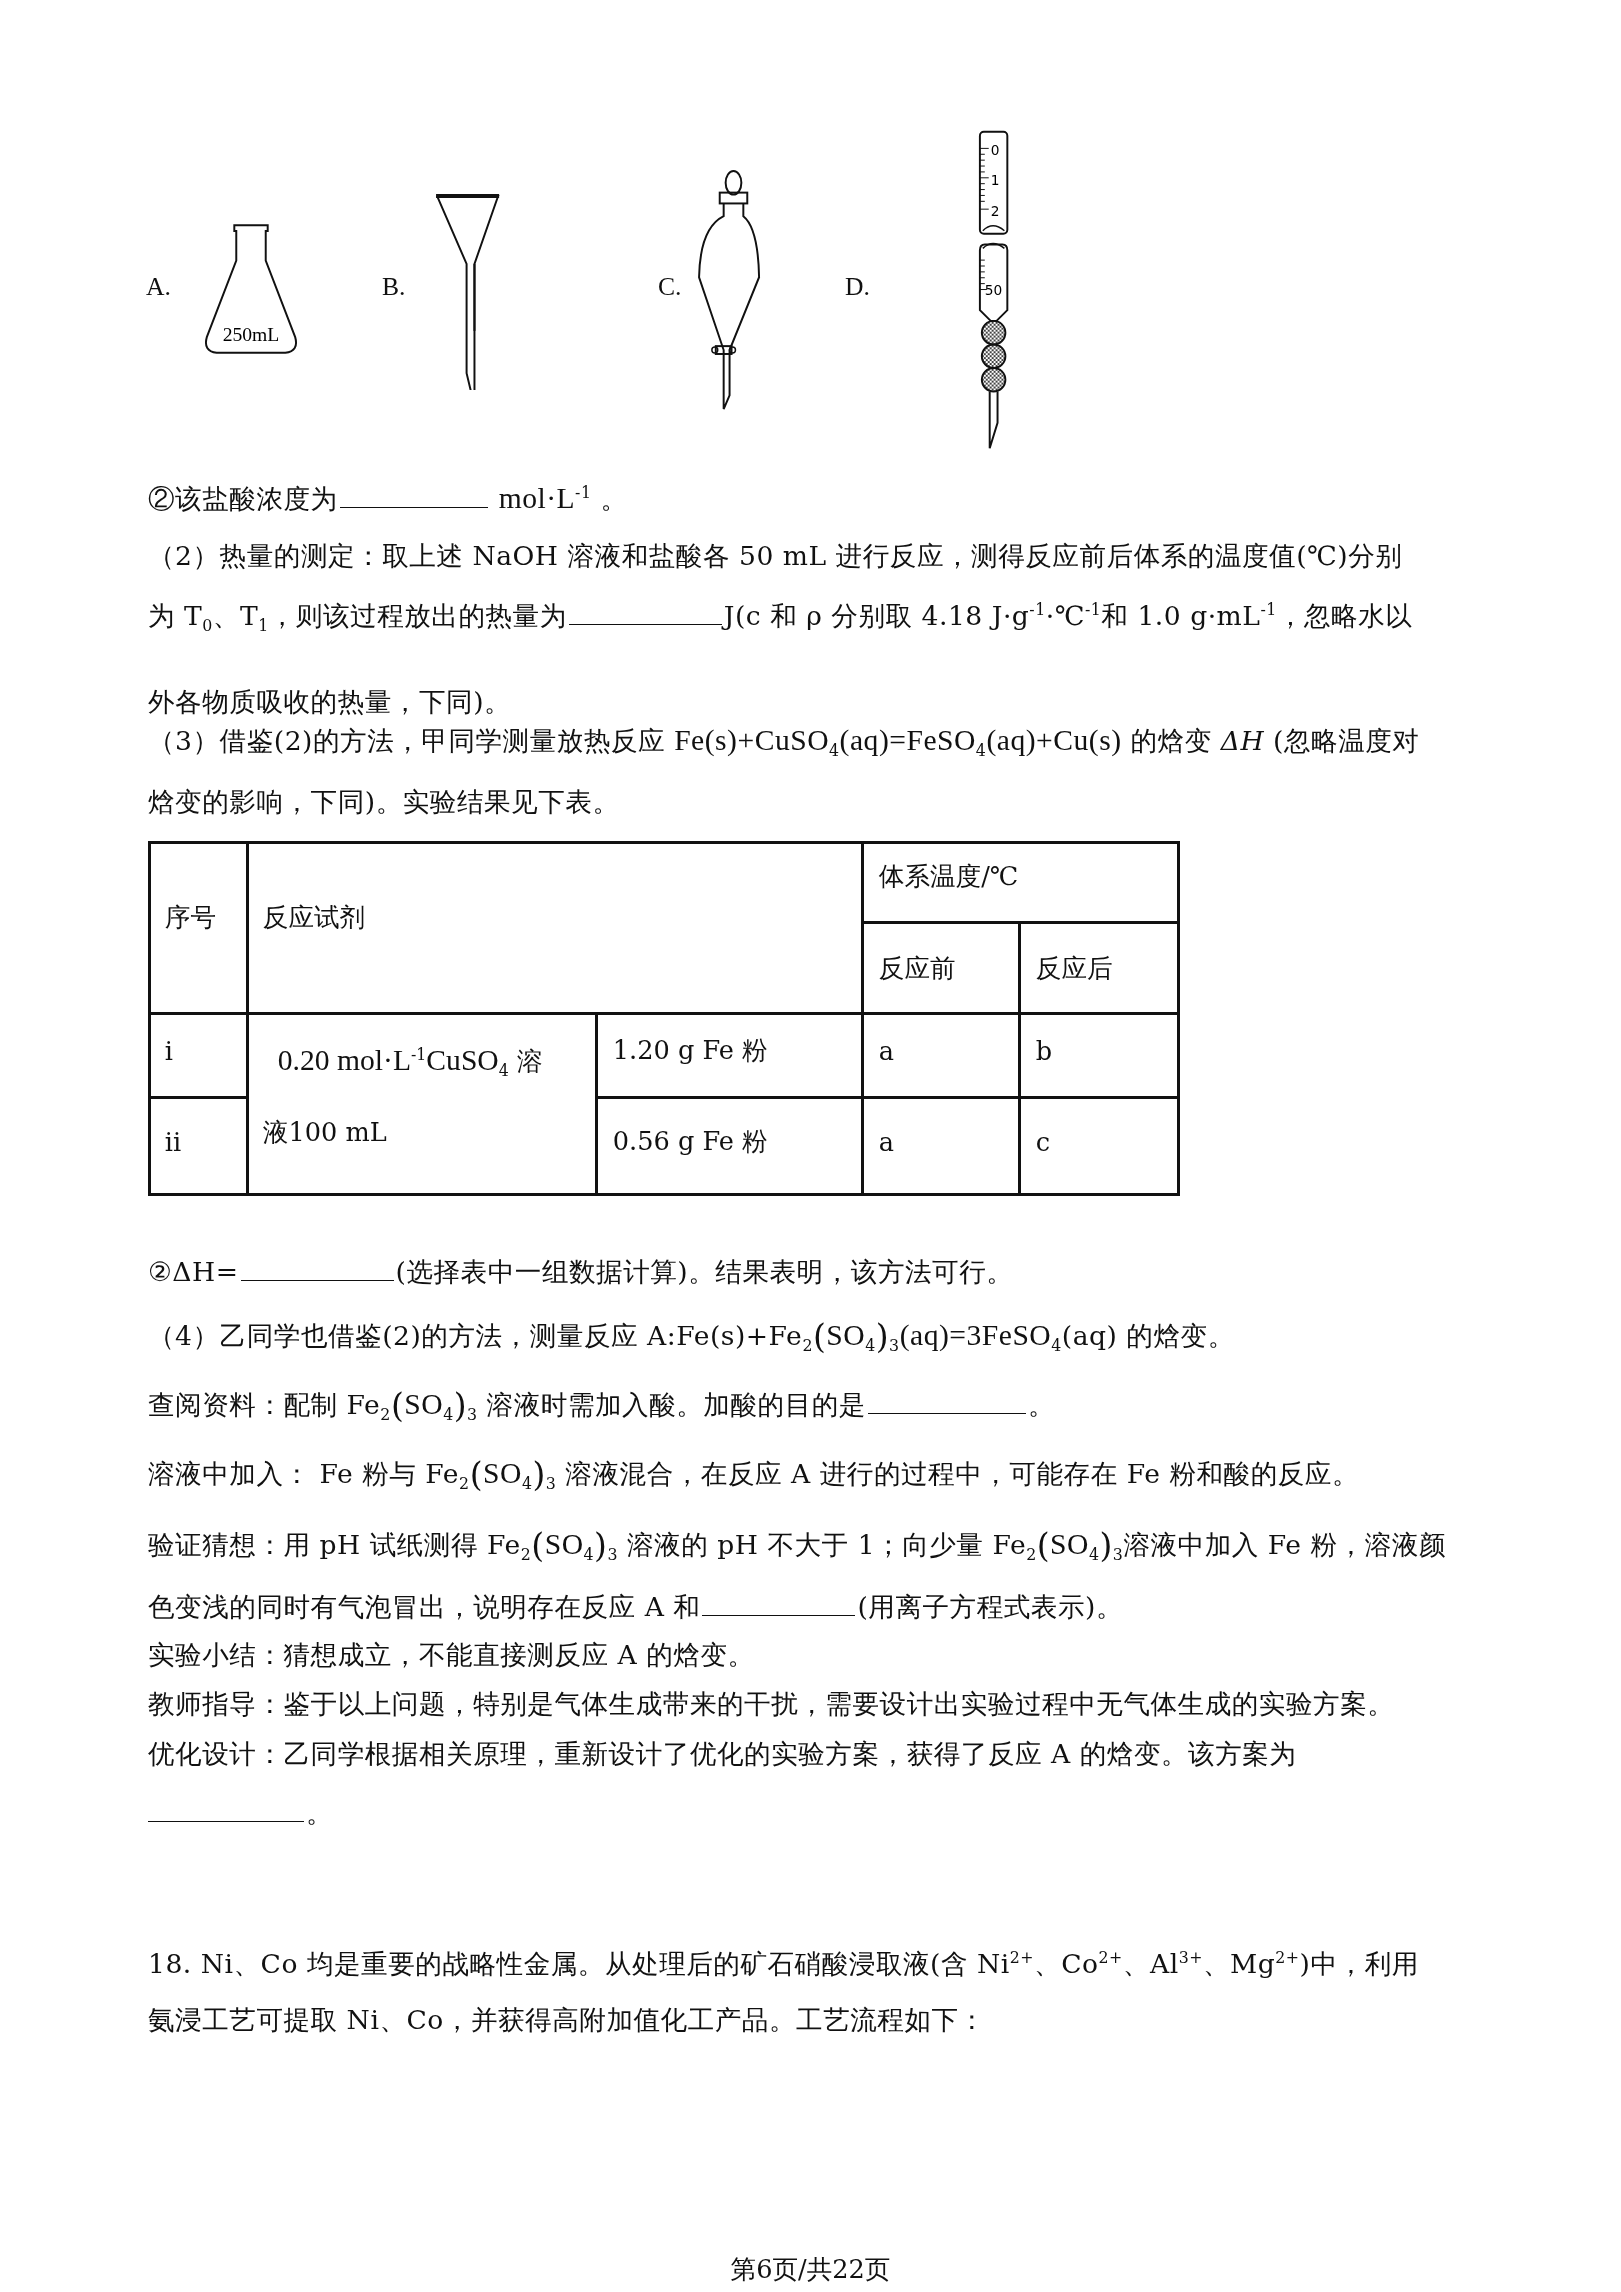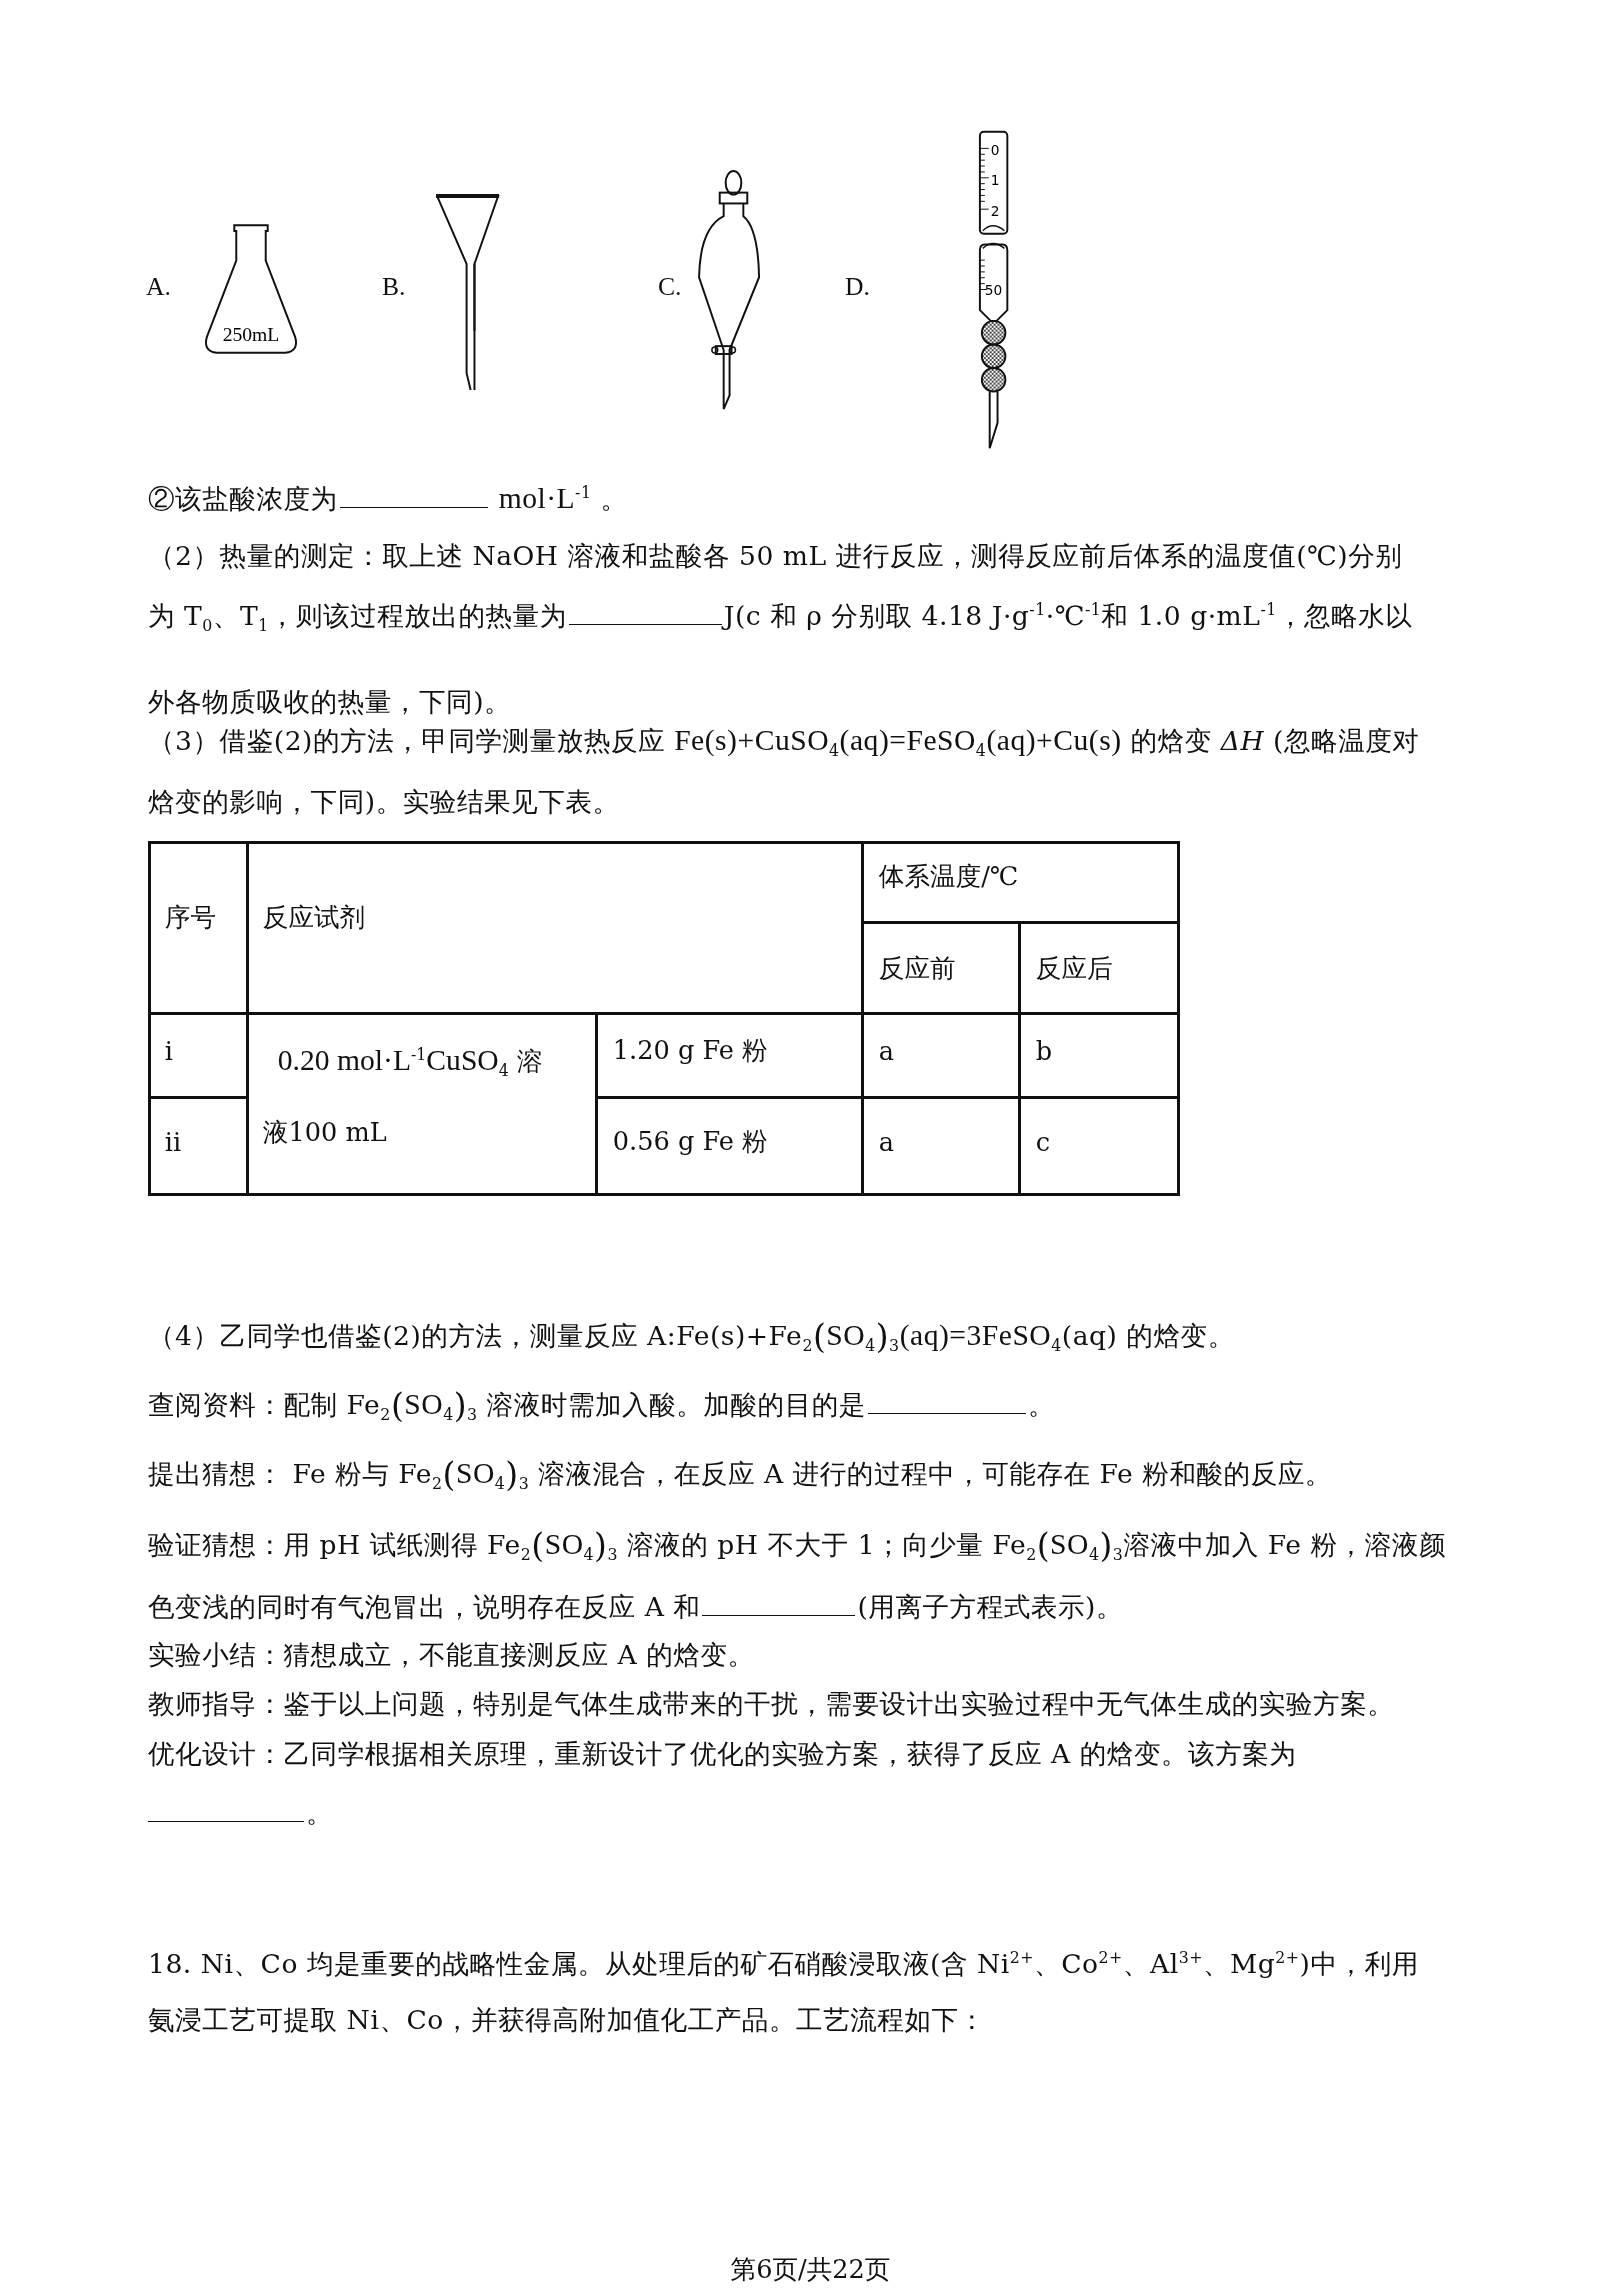--- a/index.html
+++ b/index.html
@@ -172,31 +172,34 @@
       <div class="cell" style="left:874px; top:185px">b</div>
     </div>
     <div>
       <div class="cell" style="left:3px; top:276px">ii</div>
       <div class="cell" style="left:451px; top:273px">0.56 g Fe 粉</div>
       <div class="cell" style="left:717px; top:276px">a</div>
       <div class="cell" style="left:874px; top:276px">c</div>
     </div>
   </div>
 
+  <div class="line" style="top:1254px">
+    <span>②ΔH=</span><span class="blank" style="width:153px"></span><span>(选择表中一组数据计算)。结果表明，该方法可行。</span>
+  </div>
 
   <div>
     <div class="line" style="top:1318px">
       <span>（4）乙同学也借鉴(2)的方法，测量反应 A:Fe(s)+Fe</span><sub>2</sub><span class="paren">(</span><span class="chem">SO</span><sub>4</sub><span class="paren">)</span><sub>3</sub><span class="chem">(aq)=3FeSO</span><sub>4</sub><span>(aq) 的焓变。</span>
     </div>
     <div class="line" style="top:1387px">
       <span>查阅资料：配制 Fe</span><sub>2</sub><span class="paren">(</span><span class="chem">SO</span><sub>4</sub><span class="paren">)</span><sub>3</sub>
       <span>溶液时需加入酸。加酸的目的是</span><span class="blank" style="width:158px"></span><span>。</span>
     </div>
     <div class="line" style="top:1456px">
-      <span>提出猜想： Fe 粉与 Fe</span><sub>2</sub><span class="paren">(</span><span class="chem">SO</span><sub>4</sub><span class="paren">)</span><sub>3</sub>
+      <span>溶液中加入： Fe 粉与 Fe</span><sub>2</sub><span class="paren">(</span><span class="chem">SO</span><sub>4</sub><span class="paren">)</span><sub>3</sub>
       <span>溶液混合，在反应 A 进行的过程中，可能存在 Fe 粉和酸的反应。</span>
     </div>
     <div class="line" style="top:1527px">
       <span>验证猜想：用 pH 试纸测得 Fe</span><sub>2</sub><span class="paren">(</span><span class="chem">SO</span><sub>4</sub><span class="paren">)</span><sub>3</sub>
       <span>溶液的 pH 不大于  1；向少量 Fe</span><sub>2</sub><span class="paren">(</span><span class="chem">SO</span><sub>4</sub><span class="paren">)</span><sub>3</sub><span>溶液中加入 Fe 粉，溶液颜</span>
     </div>
     <div class="line" style="top:1589px">
       <span>色变浅的同时有气泡冒出，说明存在反应 A 和</span><span class="blank" style="width:153px"></span><span>(用离子方程式表示)。</span>
     </div>
     <div class="line" style="top:1637px">实验小结：猜想成立，不能直接测反应 A 的焓变。</div>

